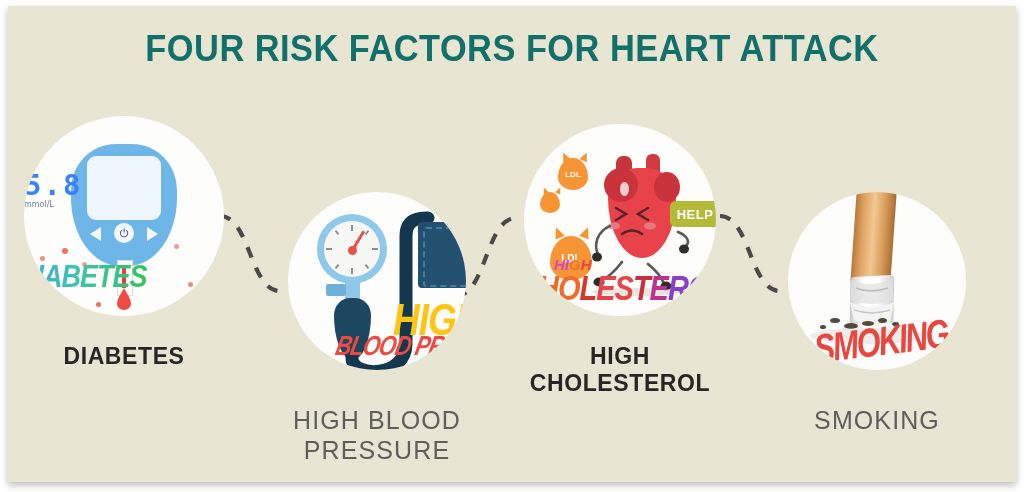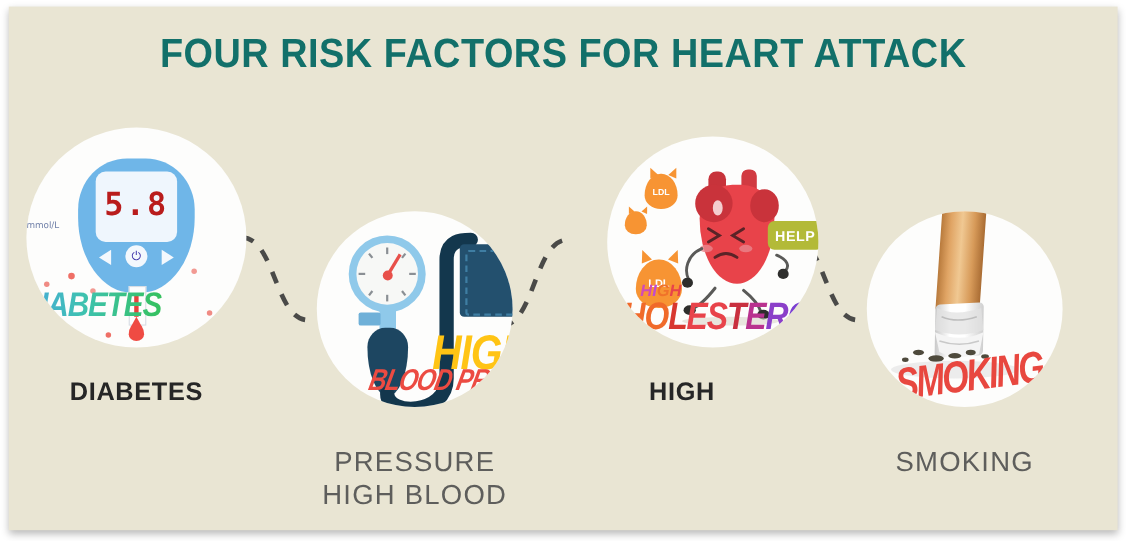--- a/index.html
+++ b/index.html
@@ -29,21 +29,21 @@
   .lab{position:absolute;text-align:center;line-height:1.18;}
   .lab.bold{font-weight:bold;color:#262626;font-size:23px;letter-spacing:.6px;}
   .lab.light{font-weight:normal;color:#5e5e5c;font-size:25px;letter-spacing:1.1px;}
 
   
   #conns{position:absolute;left:0;top:0;width:1008px;height:476px;pointer-events:none;}
 
   
   .gl-body{position:absolute;background:#6fb6e8;border-radius:42% 42% 46% 46%/38% 38% 56% 56%;}
   .gl-screen{position:absolute;background:#eff6fd;border-radius:9px;}
-  .gl-num{position:absolute;width:100%;text-align:center;color:#b91c1c;
+  .gl-num{position:absolute;width:100%;text-align:left;color:#3b82f6;
     font-family:"DejaVu Sans Mono",monospace;font-weight:bold;letter-spacing:2px;}
   .gl-unit{position:absolute;width:100%;color:#6f7fa8;
     font-family:"DejaVu Sans",sans-serif;}
   .gl-tri{position:absolute;width:0;height:0;}
   .gl-pw{position:absolute;background:#f3f8fd;border-radius:50%;
     display:flex;align-items:center;justify-content:center;color:#3a2fa8;}
   .gl-strip{position:absolute;background:#fdfdfd;border:1px solid #d8dde4;}
   .gl-stripred{position:absolute;background:#e8413b;}
   .gl-drop{position:absolute;background:#ef4b43;
     border-radius:50% 50% 50% 50%/62% 62% 38% 38%;}
@@ -164,25 +164,25 @@
     </svg>
 
     <div class="bp-cuff" style="left:130px;top:30px;width:52px;height:66px;"></div>
     <div class="bp-cuffline" style="left:135px;top:35px;width:42px;height:56px;"></div>
 
     <div class="bp-high" style="left:105px;top:108px;font-size:37px;transform:scaleY(1.2);">HIGH</div>
     <div class="bp-bp" style="left:48px;top:141px;font-size:22px;">BLOOD PRESS</div>
   </div>
 
   <div class="lab light" style="left:268px;top:400px;width:202px;">
+    <div>HIGH BLOOD</div>
     <div>PRESSURE</div>
-    <div>HIGH BLOOD</div>
-  </div>
-
-  <div class="circ" style="left:544px;top:118px;width:192px;height:192px;">
+  </div>
+
+  <div class="circ" style="left:516px;top:118px;width:192px;height:192px;">
 
     <div class="horn" style="left:37px;top:28px;transform:rotate(-24deg);"></div>
     <div class="horn" style="left:57px;top:28px;transform:rotate(24deg);"></div>
     <div class="ldl" style="left:34px;top:34px;width:30px;height:32px;font-size:8px;">LDL</div>
 
     <div class="horn" style="left:17px;top:62px;transform:rotate(-24deg) scale(.7);"></div>
     <div class="horn" style="left:31px;top:62px;transform:rotate(24deg) scale(.7);"></div>
     <div class="ldl" style="left:16px;top:68px;width:20px;height:21px;font-size:0px;"></div>
 
     <div class="horn" style="left:30px;top:104px;transform:rotate(-22deg) scale(1.25);"></div>
@@ -221,20 +221,21 @@
     <div class="ch-high" style="left:30px;top:132px;font-size:15px;">
       <span style="color:#d14ab8">H</span><span style="color:#c04ad1">I</span><span style="color:#f0722a">G</span><span style="color:#e8434a">H</span>
     </div>
     <div class="ch-word" style="left:-6px;top:148px;font-size:29px;letter-spacing:-1px;">
       <span style="color:#e8434a">C</span><span style="color:#f06a2a">H</span><span style="color:#f06a2a">O</span><span style="color:#d8372f">L</span><span style="color:#e8434a">E</span><span style="color:#e8434a">S</span><span style="color:#c9303f">T</span><span style="color:#b9338f">E</span><span style="color:#8b3fc9">R</span><span style="color:#7b3fd1">O</span><span style="color:#6a3fd6">L</span>
     </div>
   </div>
 
   <div class="lab bold" style="left:516px;top:337px;width:192px;">
     <div>HIGH</div>
+    <div>CHOLESTEROL</div>
   </div>
 
   <div class="circ" style="left:780px;top:186px;width:178px;height:178px;">
 
     <div class="cg-filter" style="left:66px;top:-16px;width:40px;height:108px;transform:rotate(4deg);"></div>
     <div class="cg-paper" style="left:62px;top:84px;width:44px;height:48px;transform:rotate(-3deg) skewX(-4deg);"></div>
     <svg style="position:absolute;left:56px;top:82px;width:62px;height:56px;">
       <path d="M8,6 Q24,14 48,6 L50,26 Q28,34 6,26 Z" fill="#e2e2e2" opacity=".75"></path>
       <path d="M6,28 Q28,38 50,28 L46,48 Q26,54 10,46 Z" fill="#f4f4f4"></path>
       <path d="M12,14 Q26,20 44,14" fill="none" stroke="#bdbdbd" stroke-width="1.4"></path>

